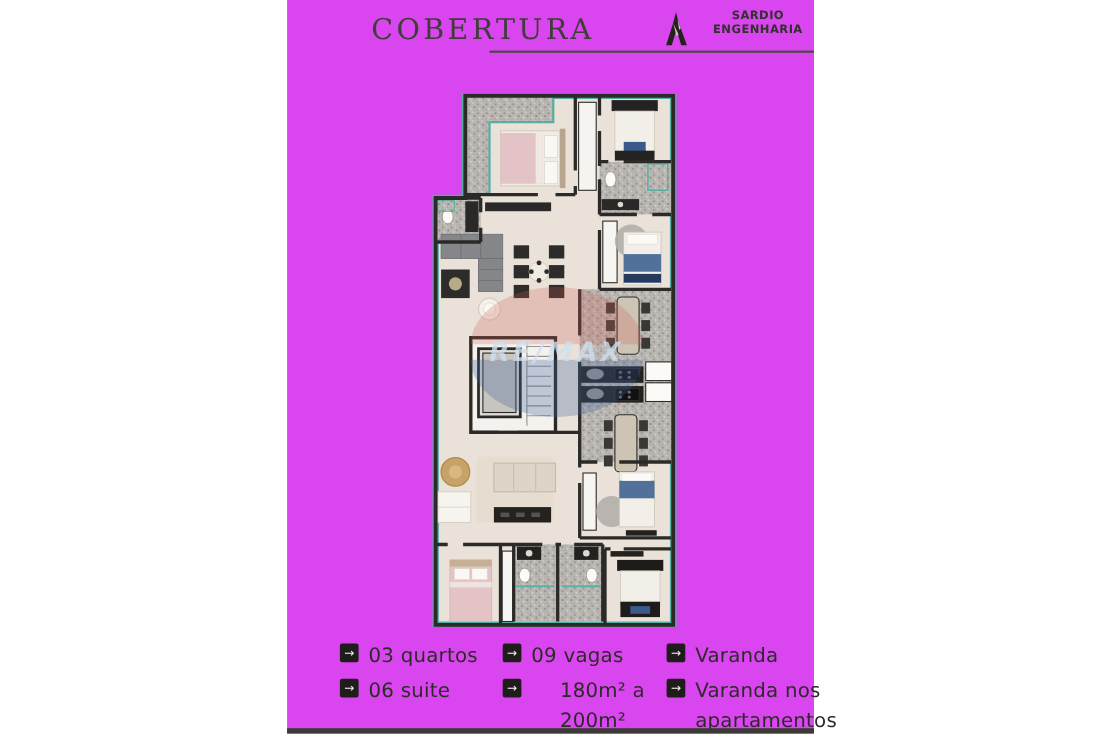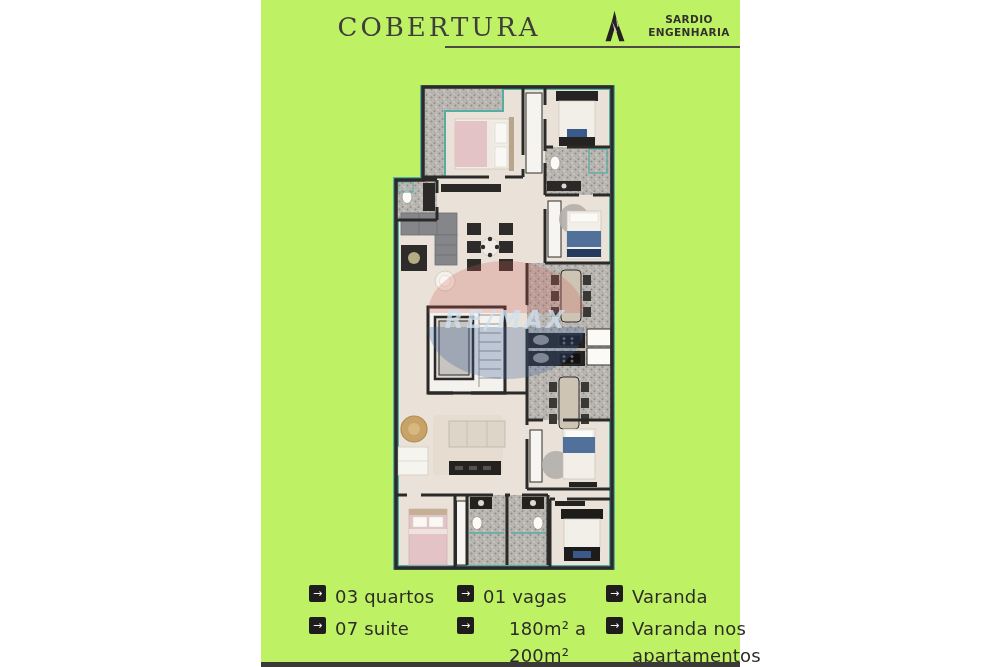--- a/index.html
+++ b/index.html
@@ -1,22 +1,22 @@
 <!DOCTYPE html>
 <html><head>
 <meta charset="utf-8">
 <style>
   * { margin:0; padding:0; box-sizing:border-box; }
   body { width:1000px; height:667px; background:#ffffff; position:relative; overflow:hidden;
          font-family:"DejaVu Sans", sans-serif; }
-  .flyer { position:absolute; left:261px; top:0; width:479px; height:667px; background:#bef264; }
+  .flyer { position:absolute; left:261px; top:0; width:479px; height:667px; background:#d946ef; }
   .title { position:absolute; left:58px; top:12px; width:240px; text-align:center;
            font-family:"DejaVu Serif", serif; font-size:26px; font-weight:400;
            letter-spacing:3px; color:#403e3a; }
-  .brand { position:absolute; left:336px; top:8px; width:142px; display:flex; align-items:center; gap:7px; }
+  .brand { position:absolute; left:336px; top:8px; width:142px; display:flex; gap:7px; }
   .brand-icon { width:36px; height:36px; flex:0 0 auto; }
   .brand-text { width:98px; text-align:center; font-size:10.5px; font-weight:bold;
                 letter-spacing:0.4px; line-height:1.2; color:#33312e; }
   .header-rule { position:absolute; left:184px; top:46px; width:295px; height:2px; background:#4c4a46; }
   .plan-wrap { position:absolute; left:132px; top:85px; width:247px; height:485px; }
   .footer-bar { position:absolute; left:0; bottom:0; width:479px; height:5px; background:#3c3a37; }
 
   .feature { position:absolute; display:flex; align-items:flex-start; gap:9px; }
   .badge { width:17px; height:17px; background:#1e1d1b; border-radius:2px; color:#f5f3ef;
            font-size:11px; line-height:17px; text-align:center; flex:0 0 auto; }
@@ -269,29 +269,29 @@
       </g>
     </svg>
   </div>
 
   <div class="feature f1">
     <span class="badge">→</span>
     <span class="feature-label">03 quartos</span>
   </div>
   <div class="feature f2">
     <span class="badge">→</span>
-    <span class="feature-label">01 vagas</span>
+    <span class="feature-label">09 vagas</span>
   </div>
   <div class="feature f3">
     <span class="badge">→</span>
     <span class="feature-label">Varanda</span>
   </div>
   <div class="feature f4">
     <span class="badge">→</span>
-    <span class="feature-label">07 suite</span>
+    <span class="feature-label">06 suite</span>
   </div>
   <div class="feature f5">
     <span class="badge">→</span>
     <span class="feature-label">180m² a 200m²</span>
   </div>
   <div class="feature f6">
     <span class="badge">→</span>
     <span class="feature-label">Varanda nos apartamentos de esquina</span>
   </div>
 

